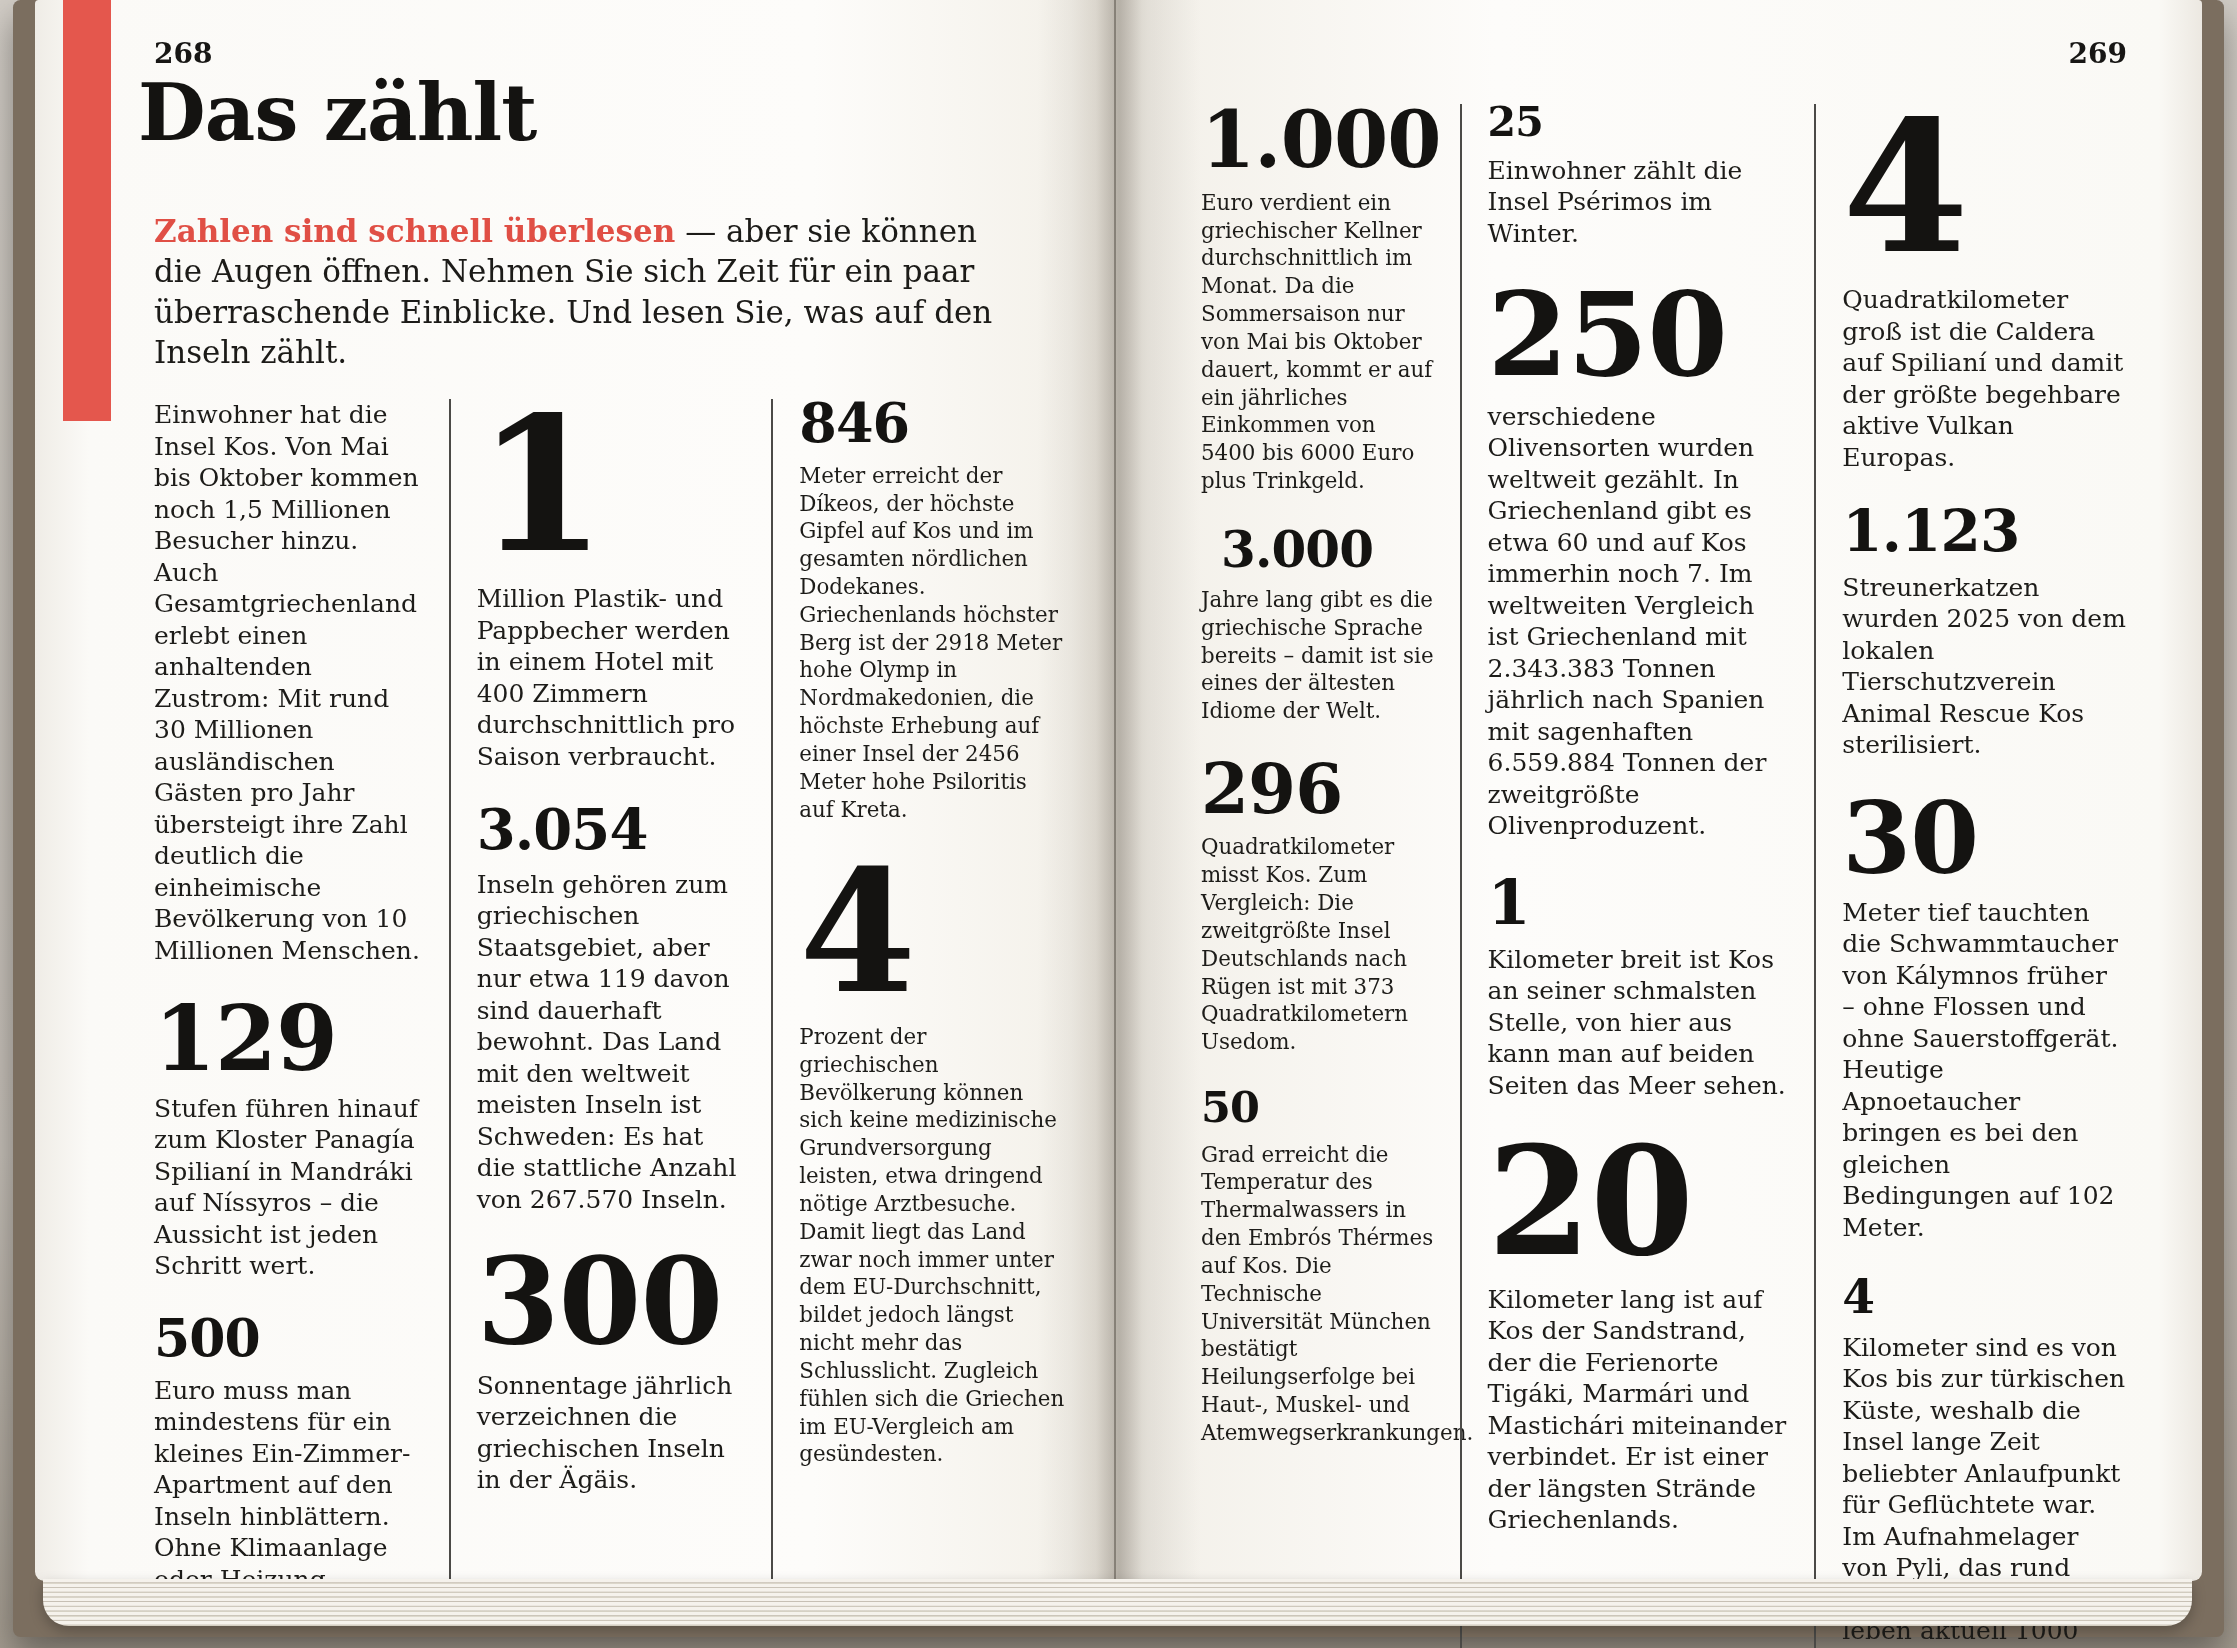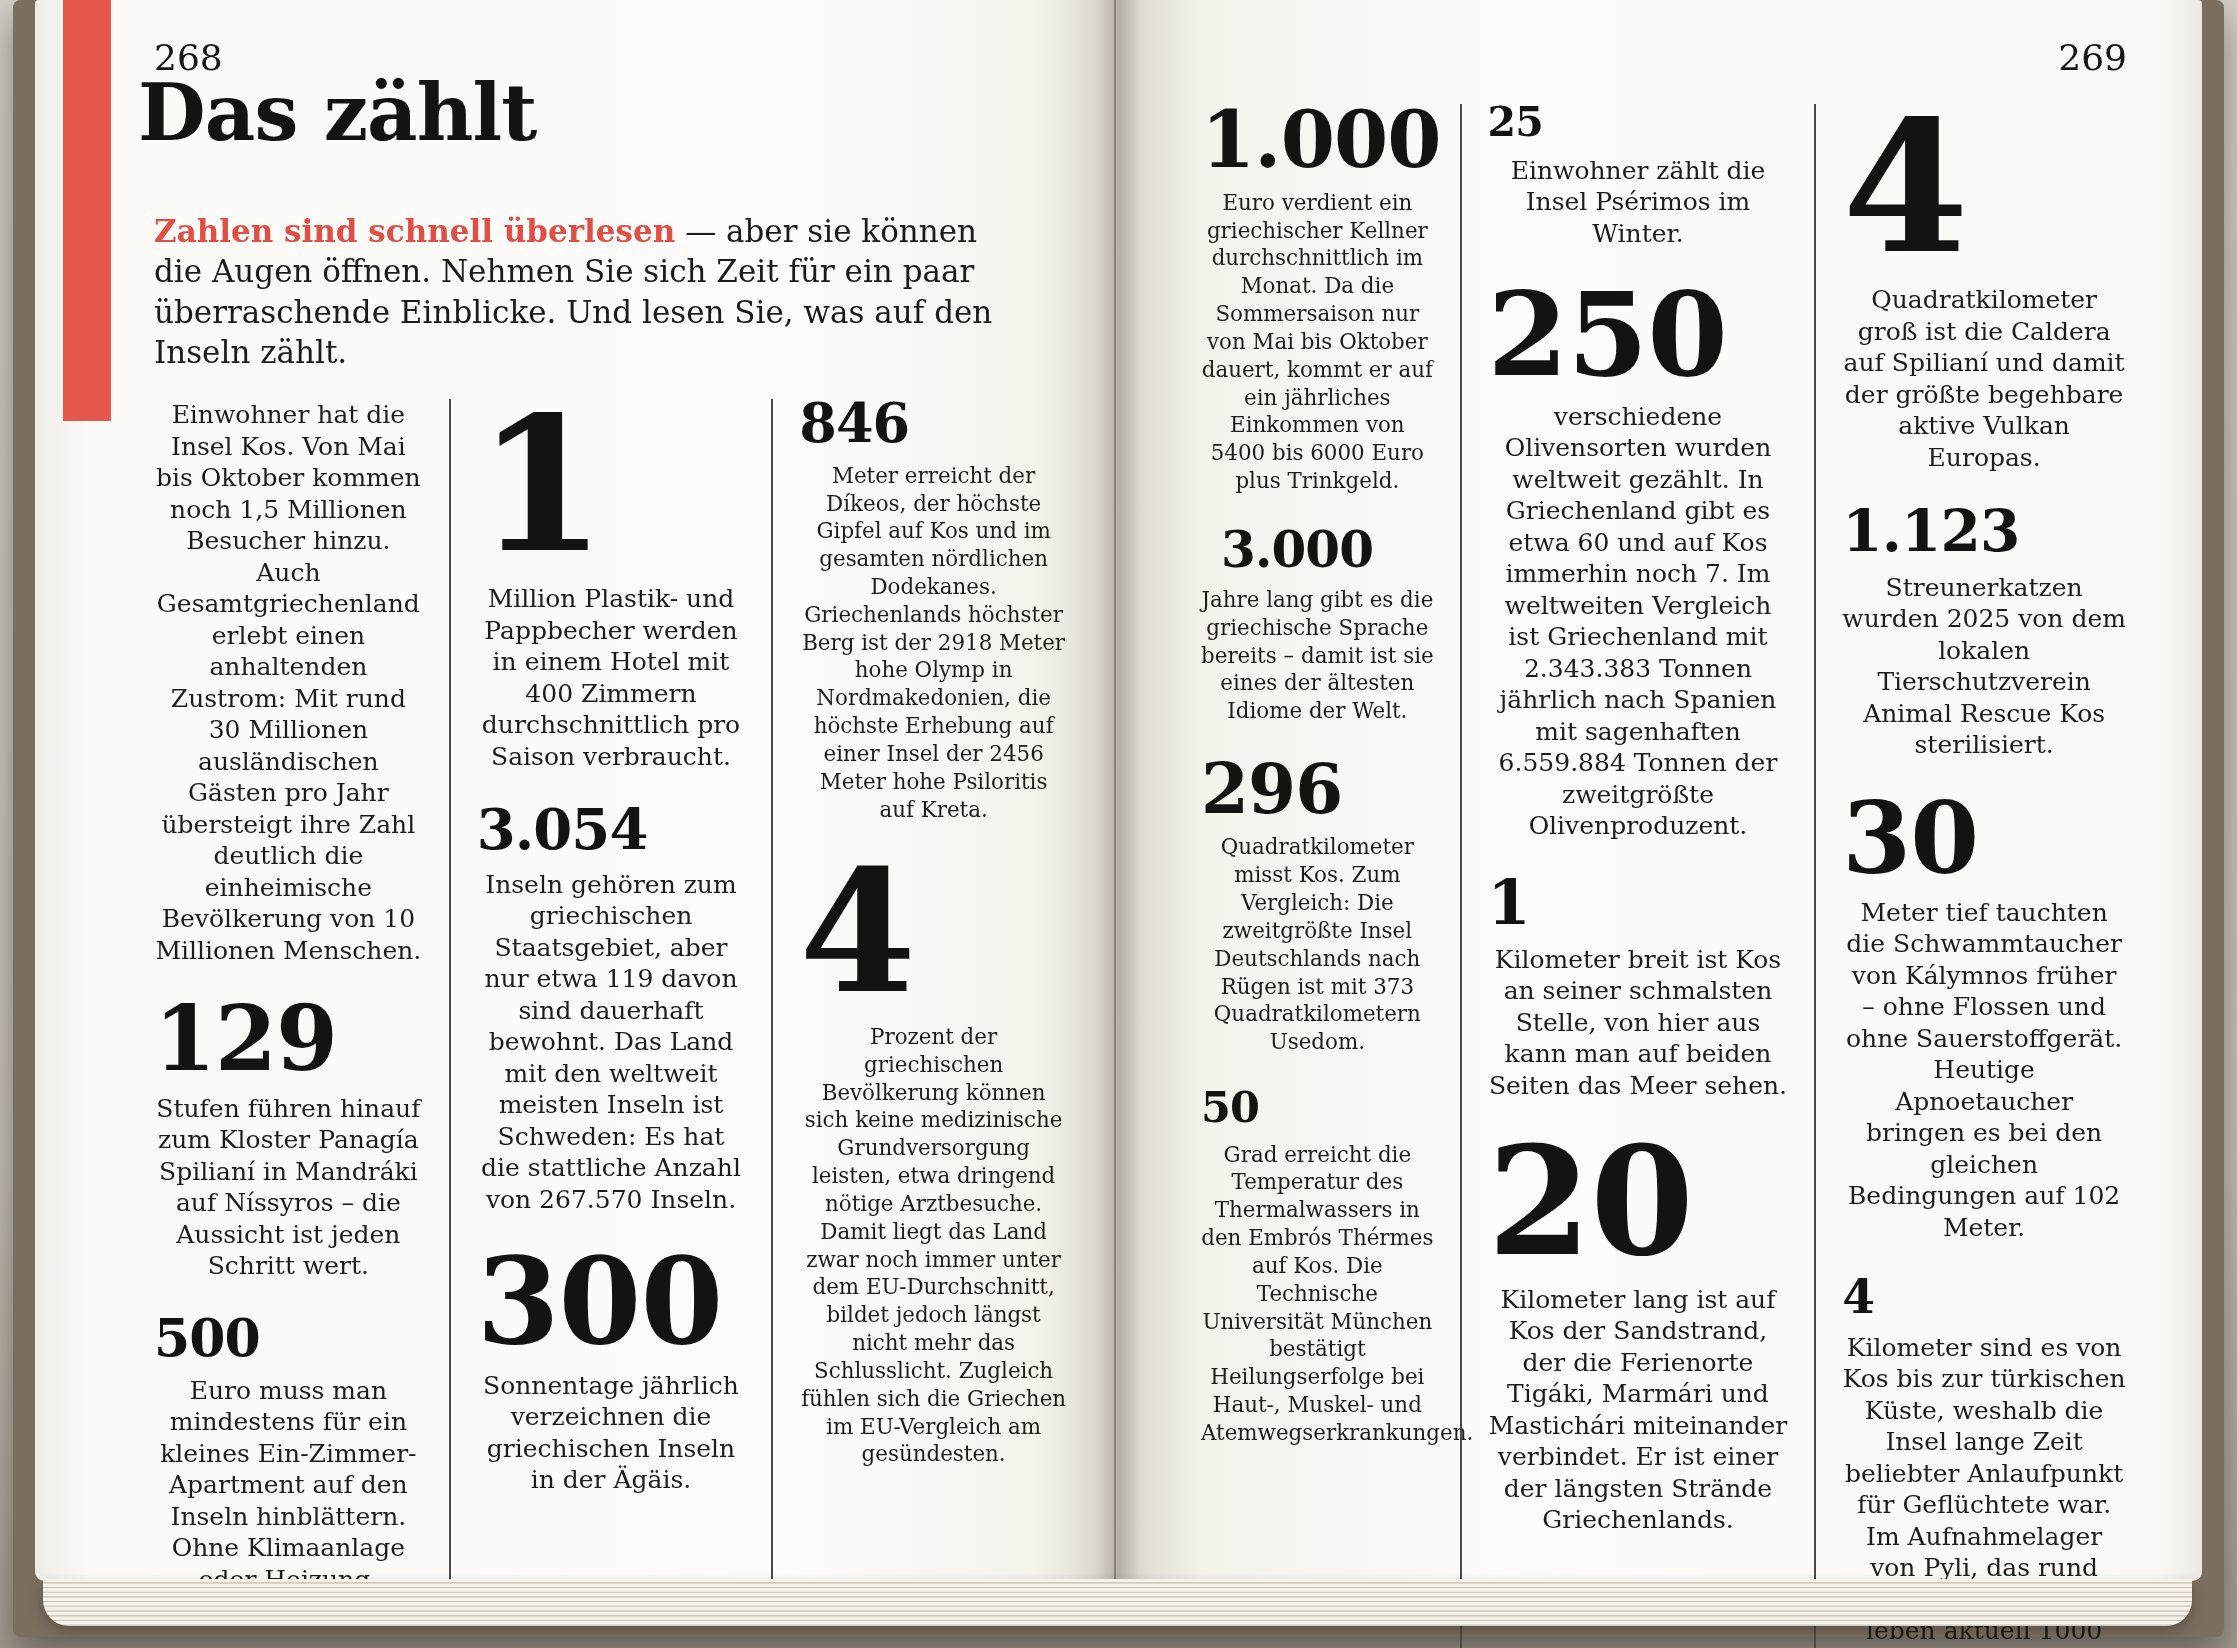--- a/index.html
+++ b/index.html
@@ -23,21 +23,21 @@
     background:linear-gradient(to left,#ece8e1 0%,#faf9f5 4%,#fdfcfa 65%,#f3f0e9 97%,#e6e1d7 100%);
     border-radius:0 3.7px 9.3px 0;}
   .spine-shadow{position:absolute;left:1037px;top:0;width:164px;height:1581px;pointer-events:none;
     background:linear-gradient(to right,rgba(60,50,38,0) 0%,rgba(60,50,38,0.10) 36%,rgba(38,30,22,0.26) 50%,rgba(60,50,38,0.10) 64%,rgba(60,50,38,0) 100%);}
   .spine-line{position:absolute;left:1114px;top:0;width:1.9px;height:1581px;background:rgba(35,28,20,0.34);pointer-events:none;}
   
   .page-stack{position:absolute;left:43px;right:45px;top:1579px;height:47px;
     background:repeating-linear-gradient(to bottom,#f5f2ec 0px,#f5f2ec 2.8px,#c7c0b4 3.7px,#e0dccf 4.7px);
     border-radius:0 0 26px 26px;box-shadow:0 5.6px 13px rgba(0,0,0,0.25);}
   
-  .pagenum{position:absolute;top:37px;font-size:36px;font-weight:400;color:#17161-4;color:#171614;}
+  .pagenum{position:absolute;top:37px;font-size:28px;font-weight:700;color:#17161-4;color:#171614;}
   .pagenum-left{left:119px;}
   .pagenum-right{right:75px;}
   
   .red-bar{position:absolute;left:28px;top:0;width:48px;height:421px;background:#e4574d;}
   
   .title{position:absolute;left:103px;top:67px;margin:0;
     font-size:78px;font-weight:700;letter-spacing:-0.9px;color:#141311;}
   .lead{position:absolute;left:119px;top:211px;width:876px;margin:0;
     font-size:31px;line-height:1.30;color:#1c1b18;}
   .lead-red{color:#e04f45;font-weight:700;}
@@ -49,21 +49,21 @@
   .cols > .col{padding:0 26px;}
   .cols > .col:first-child{padding-left:0;}
   .cols > .col:last-child{padding-right:0;}
   .col-narrow{flex:0.82 1 0;}
   .col-wide{flex:1.06 1 0;}
   .vrule{flex:0 0 1.9px;width:1.9px;background:#4b4a47;}
   
   .item{margin:0;}
   .item + .item{margin-top:32px;}
   .num{font-weight:700;line-height:0.92;letter-spacing:-0.9px;color:#141311;margin:0 0 13px 0;}
-  .txt{margin:0;font-size:25px;line-height:1.26;color:#1d1c19;text-align:center;}
+  .txt{margin:0;font-size:25px;line-height:1.26;color:#1d1c19;}
   .txt.small{font-size:21.4px;line-height:1.30;}
   
   .sz44{font-size:41px;} .sz46{font-size:43px;} .sz50{font-size:47px;}
   .sz54{font-size:50px;margin-left:20px;} .sz56{font-size:52px;} .sz58{font-size:54px;}
   .sz60{font-size:56px;} .sz62{font-size:58px;} .sz64{font-size:60px;}
   .sz66{font-size:62px;} .sz74{font-size:69px;} .sz84{font-size:78px;}
   .sz96{font-size:89px;} .sz106{font-size:99px;} .sz124{font-size:116px;}
   .sz128{font-size:119px;} .sz160{font-size:149px;} .sz180{font-size:168px;}
   .sz195{font-size:182px;} .sz200{font-size:186px;}
 </style>

